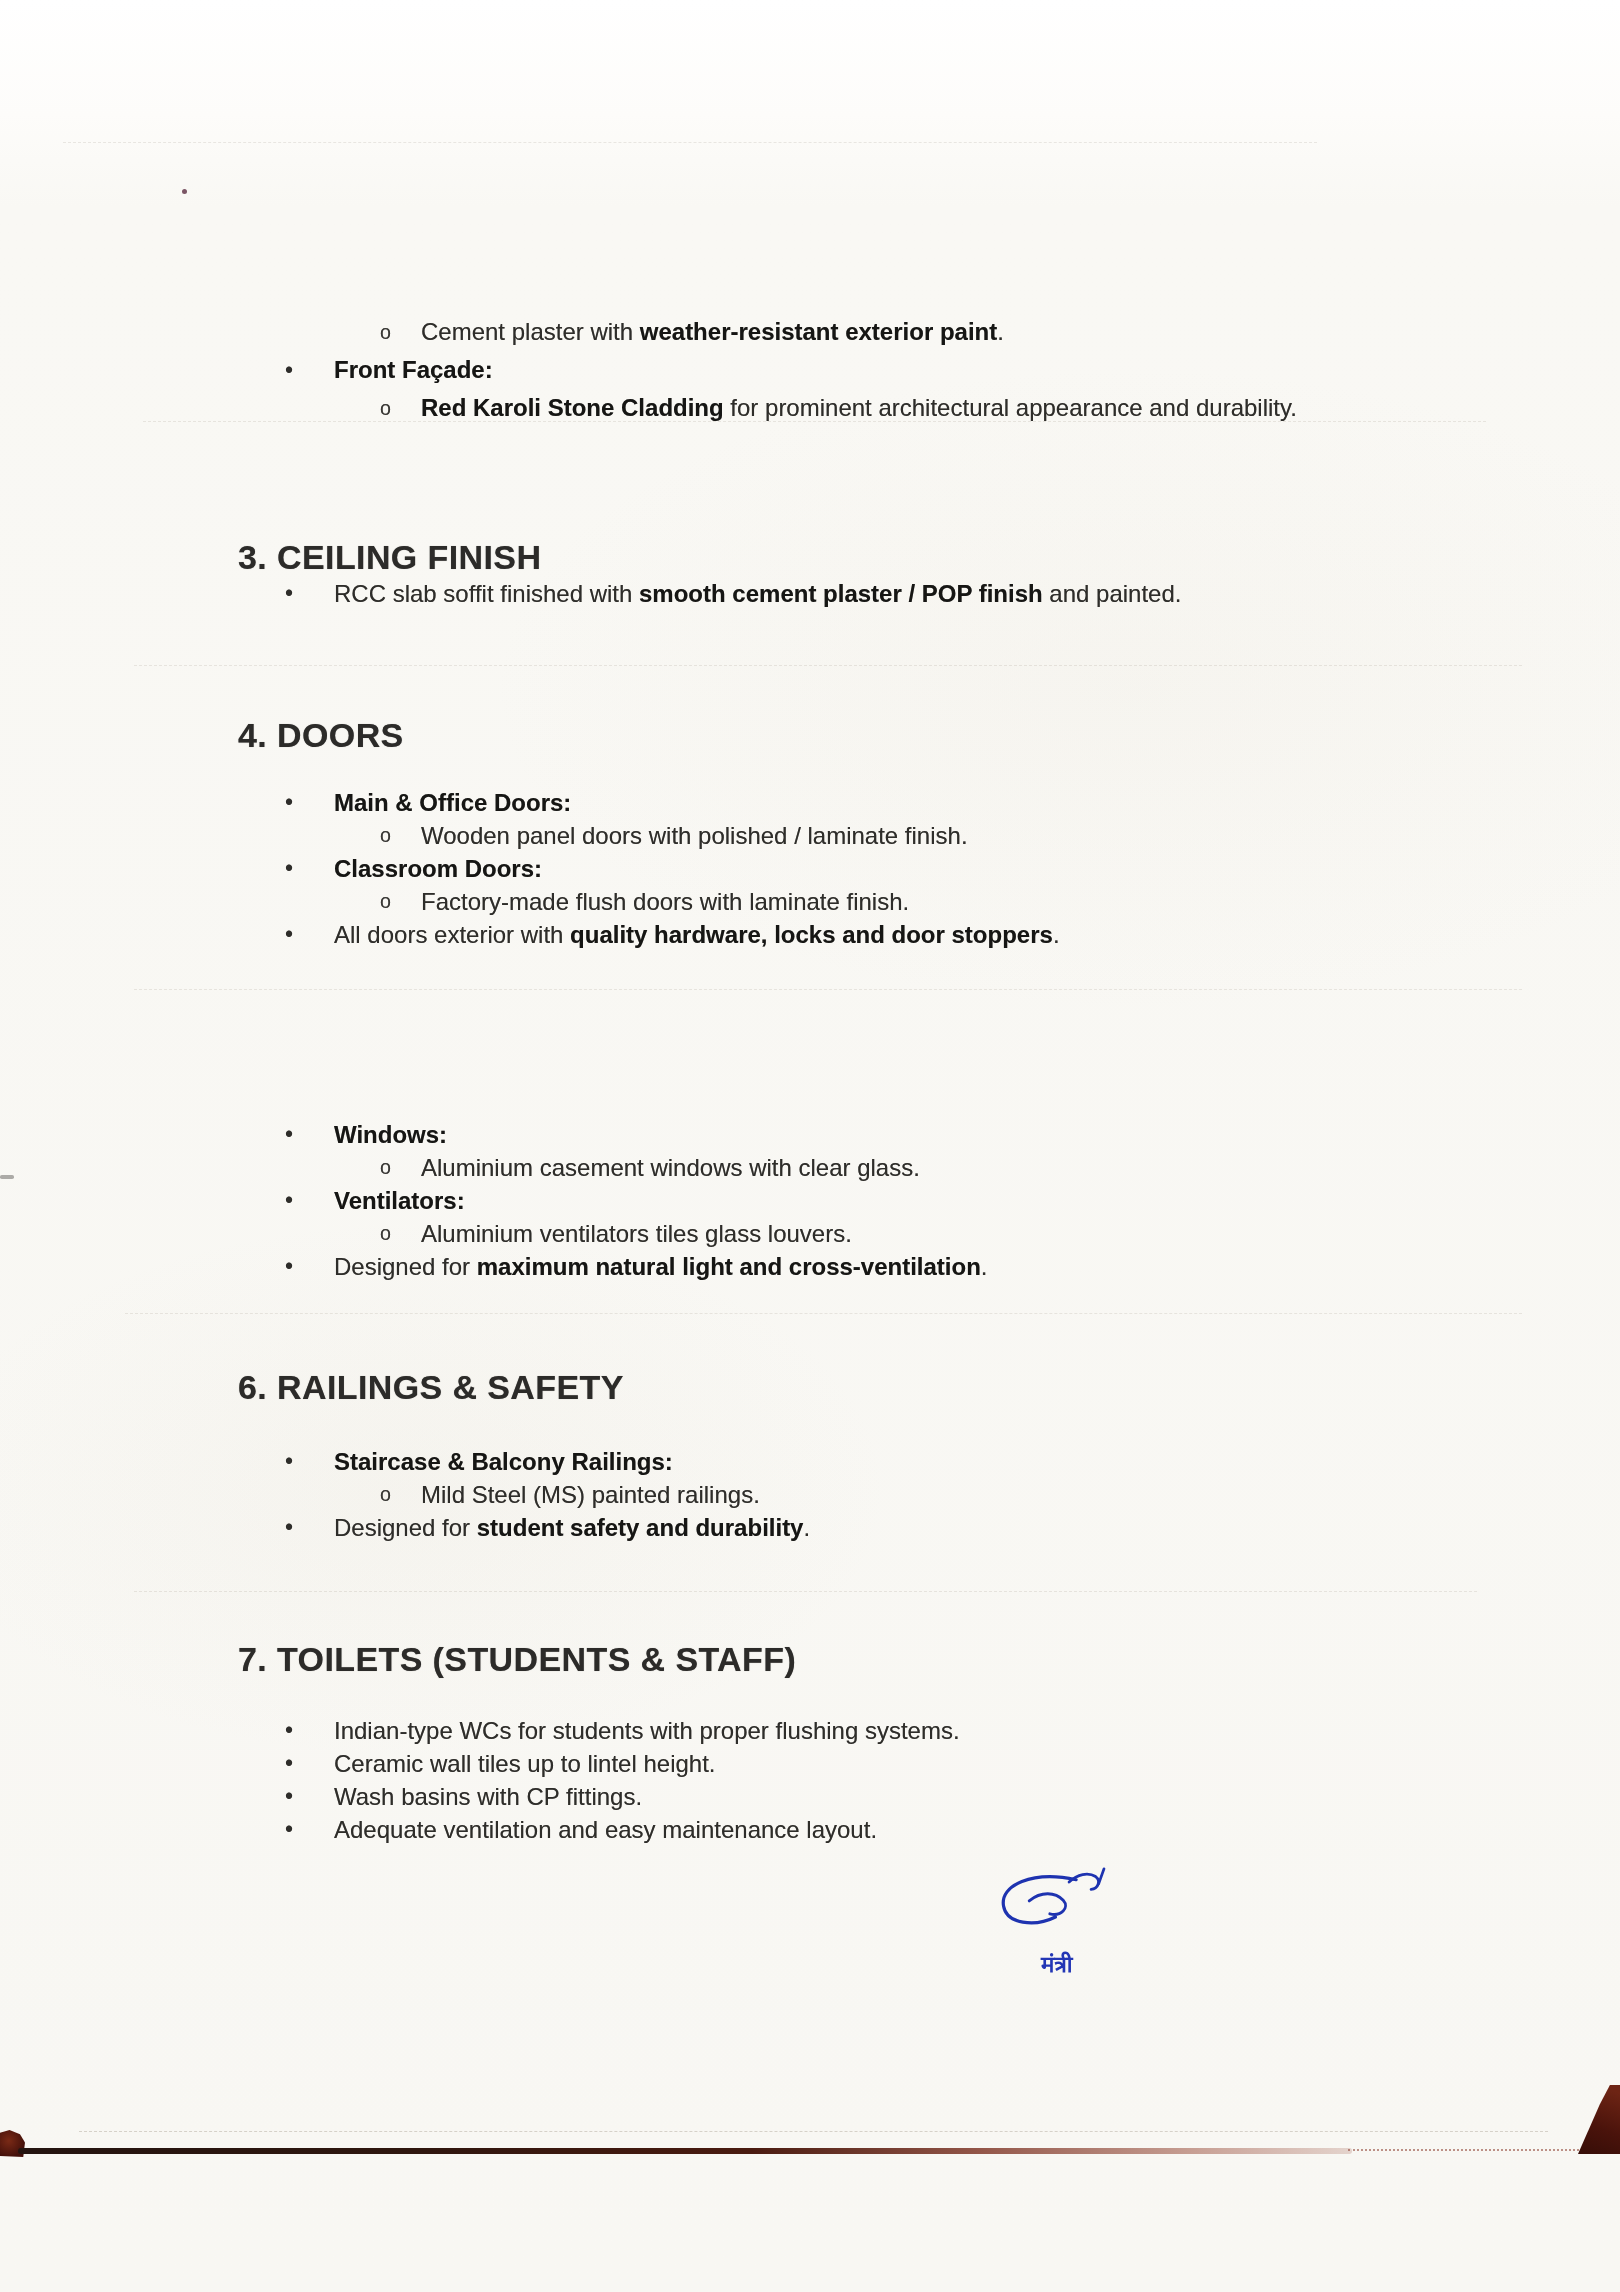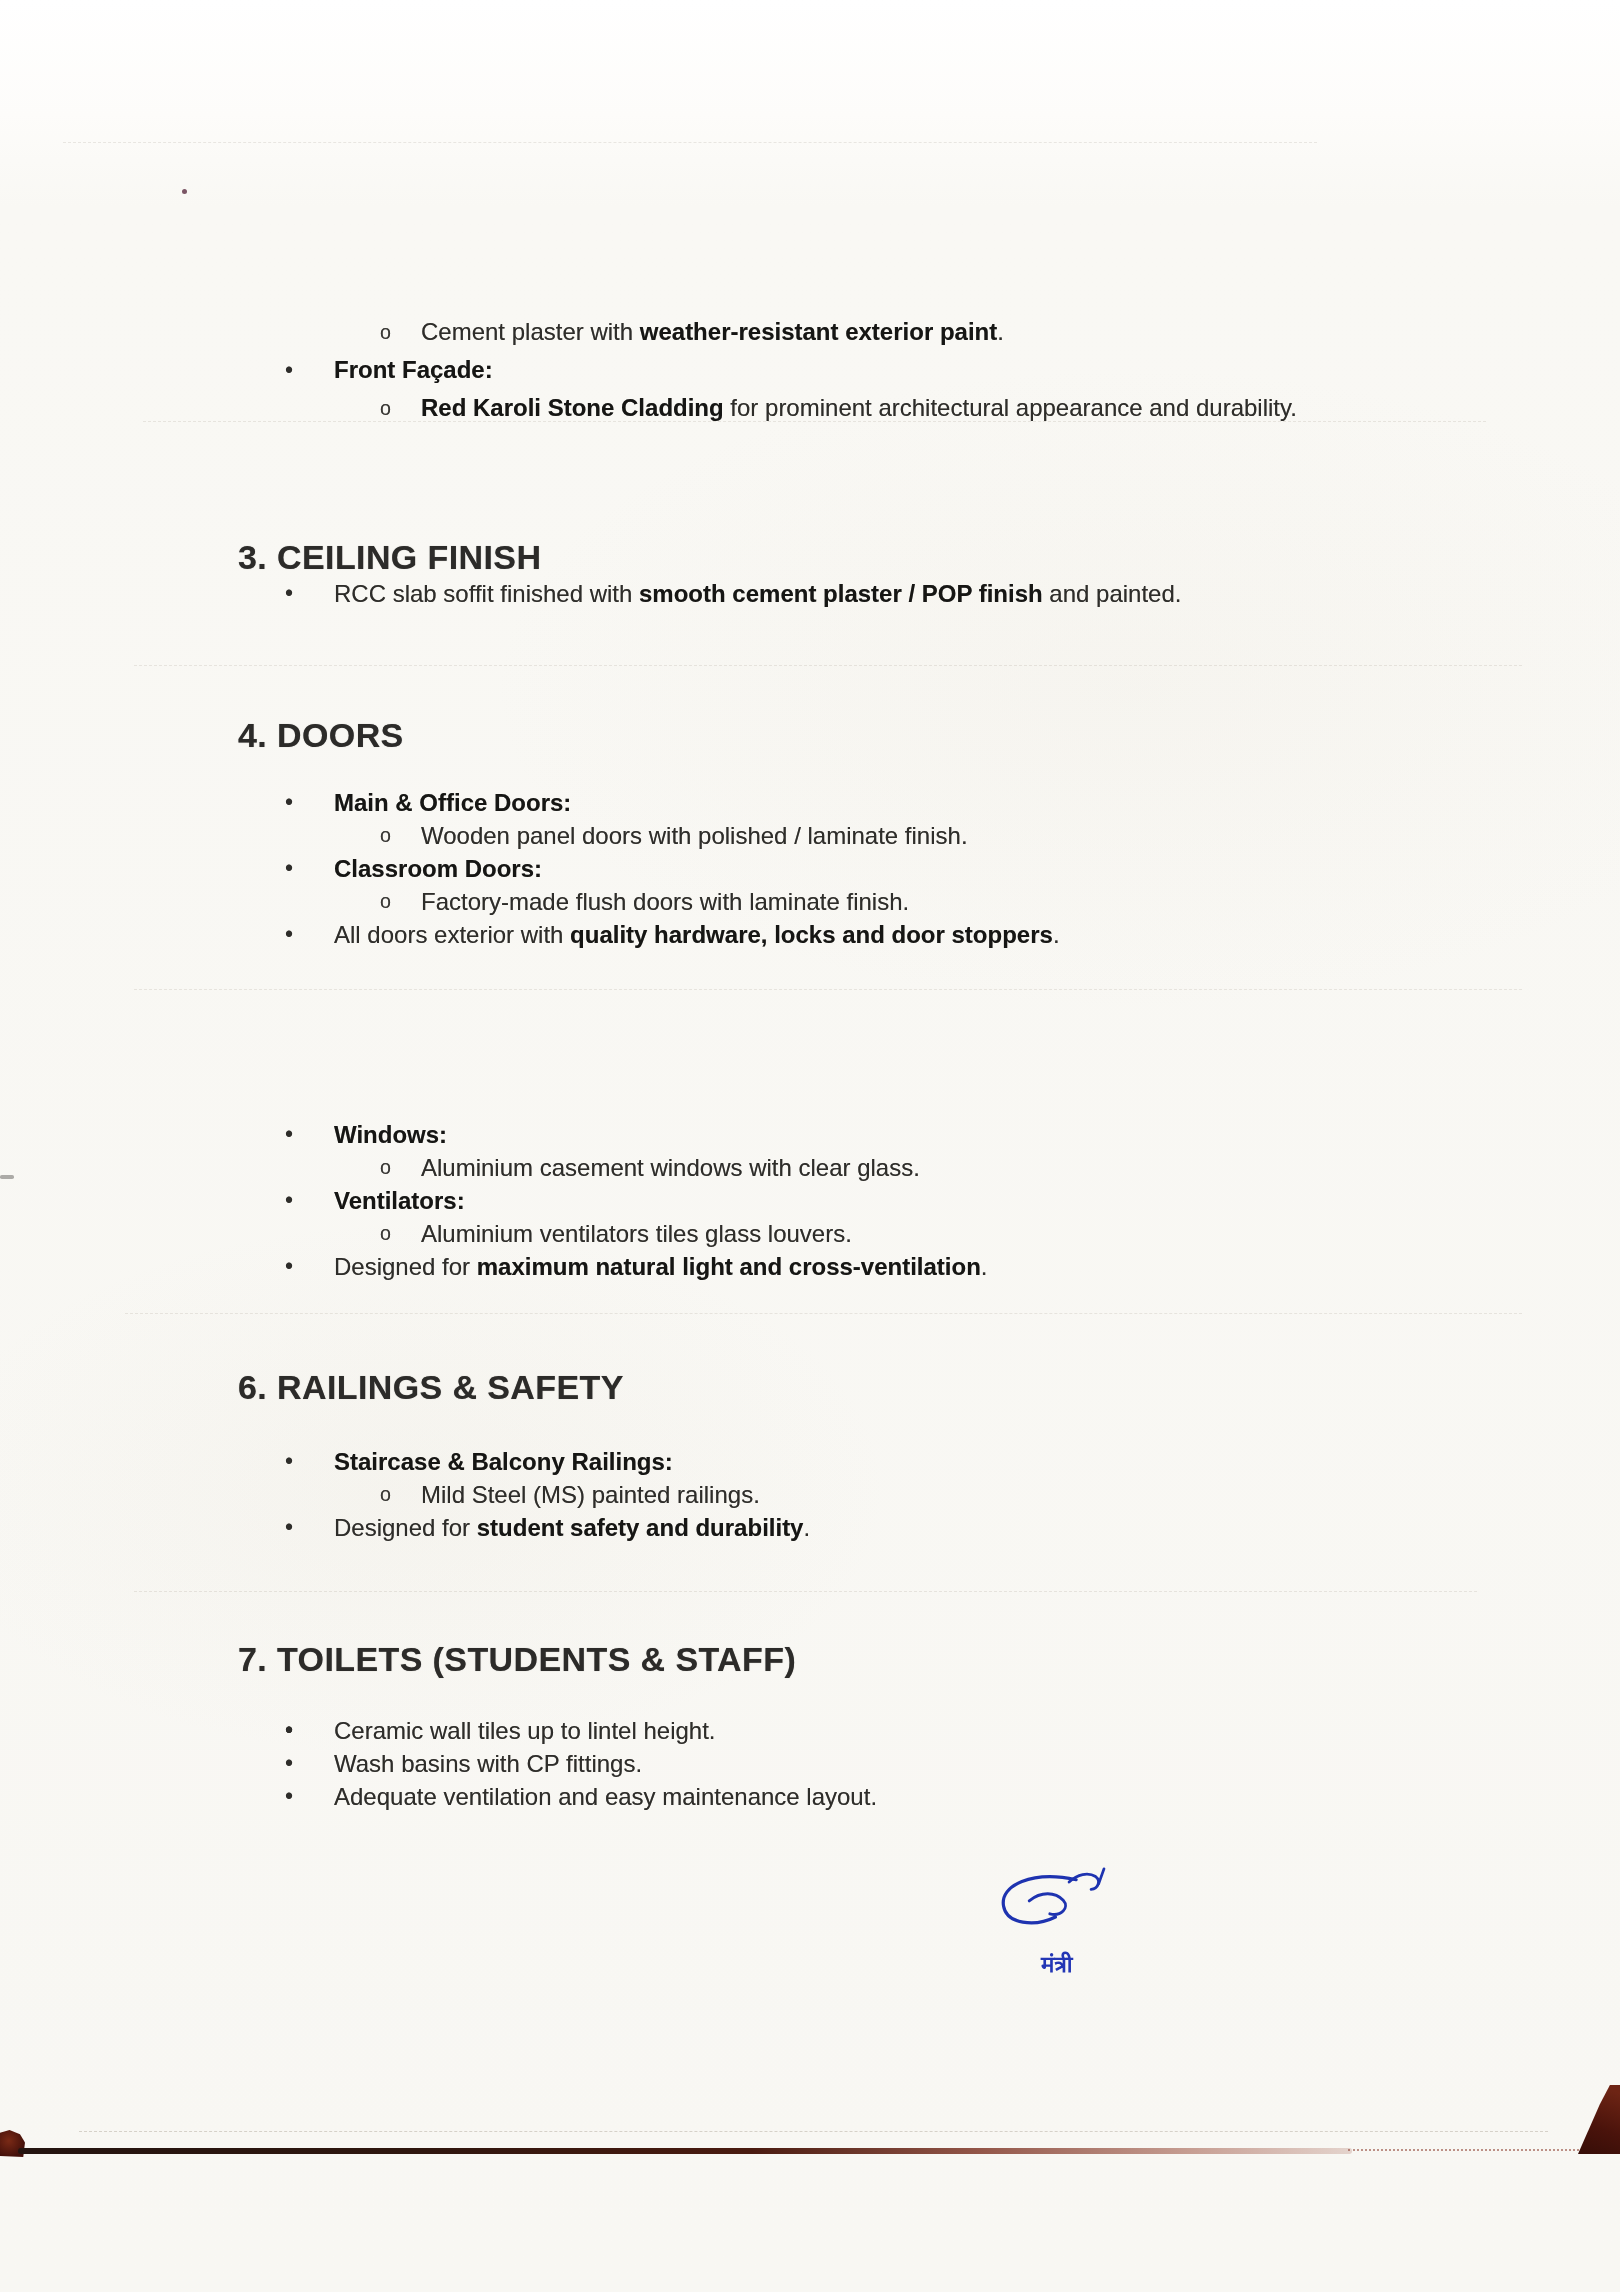--- a/index.html
+++ b/index.html
@@ -153,20 +153,21 @@
     <div class="li l1">
       <span class="blt">•</span>
       <span>Designed for </span><span class="b">student safety and durability</span><span>.</span>
     </div>
   </div>
 
   <div class="heading" style="top:1640px;">7. TOILETS (STUDENTS &amp; STAFF)</div>
   <div class="list txt" style="top:1714px;">
     <div class="li l1">
       <span class="blt">•</span>
+      <span>Indian-type WCs for students with proper flushing systems.</span>
     </div>
     <div class="li l1">
       <span class="blt">•</span>
       <span>Ceramic wall tiles up to lintel height.</span>
     </div>
     <div class="li l1">
       <span class="blt">•</span>
       <span>Wash basins with CP fittings.</span>
     </div>
     <div class="li l1">

